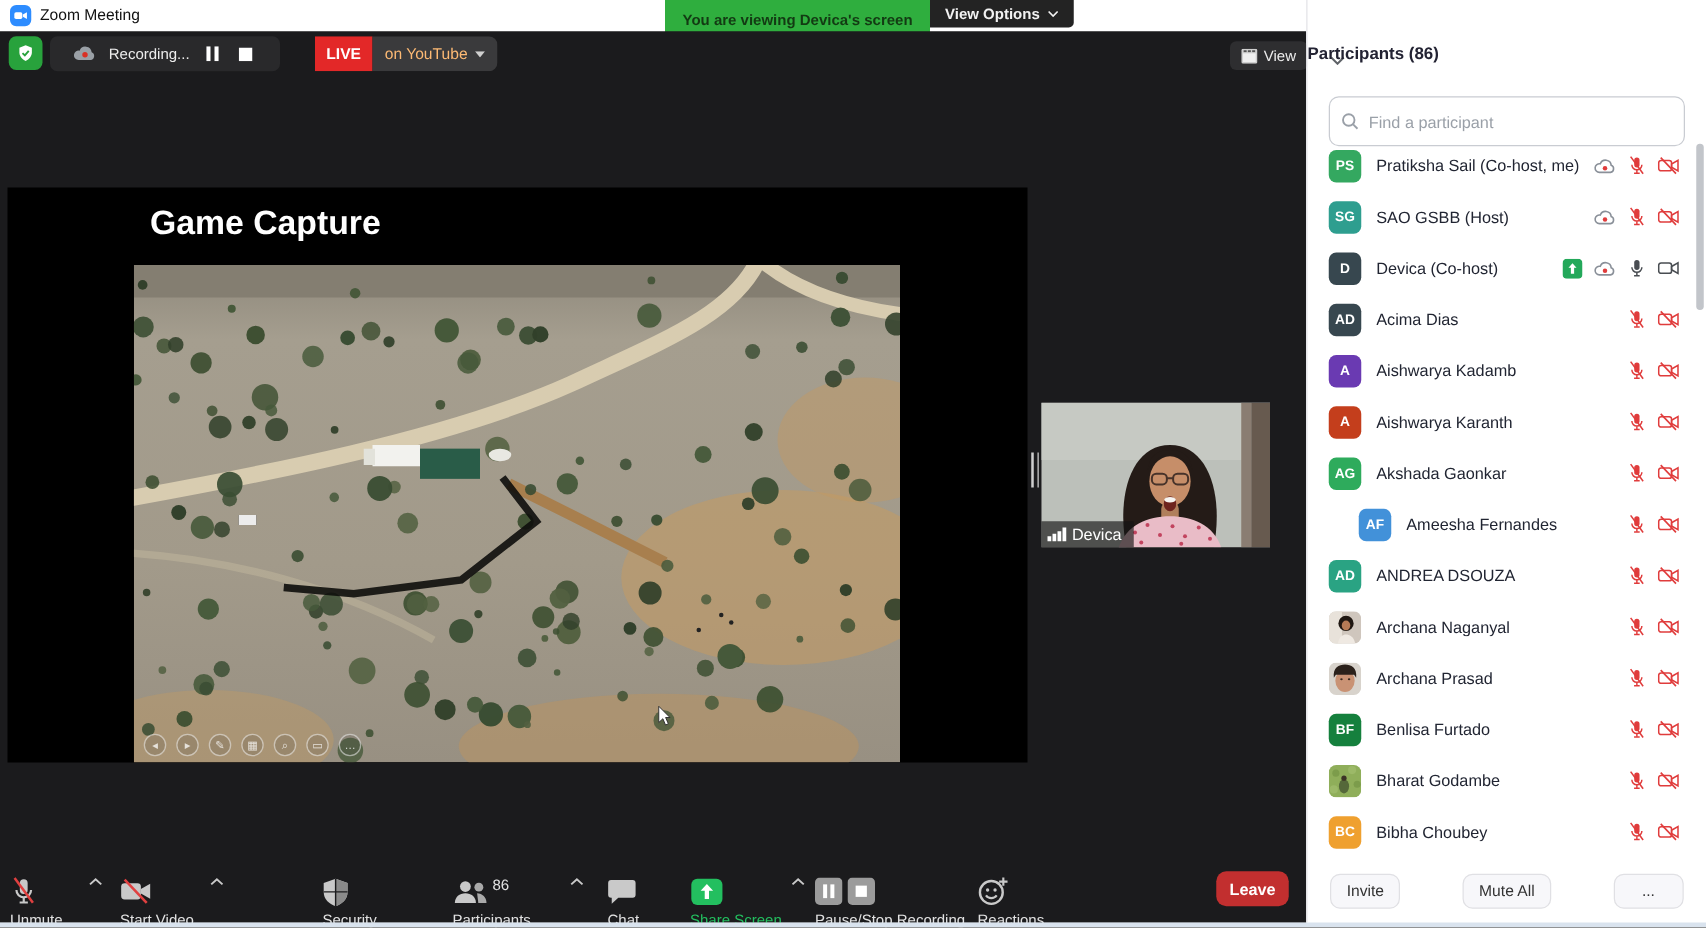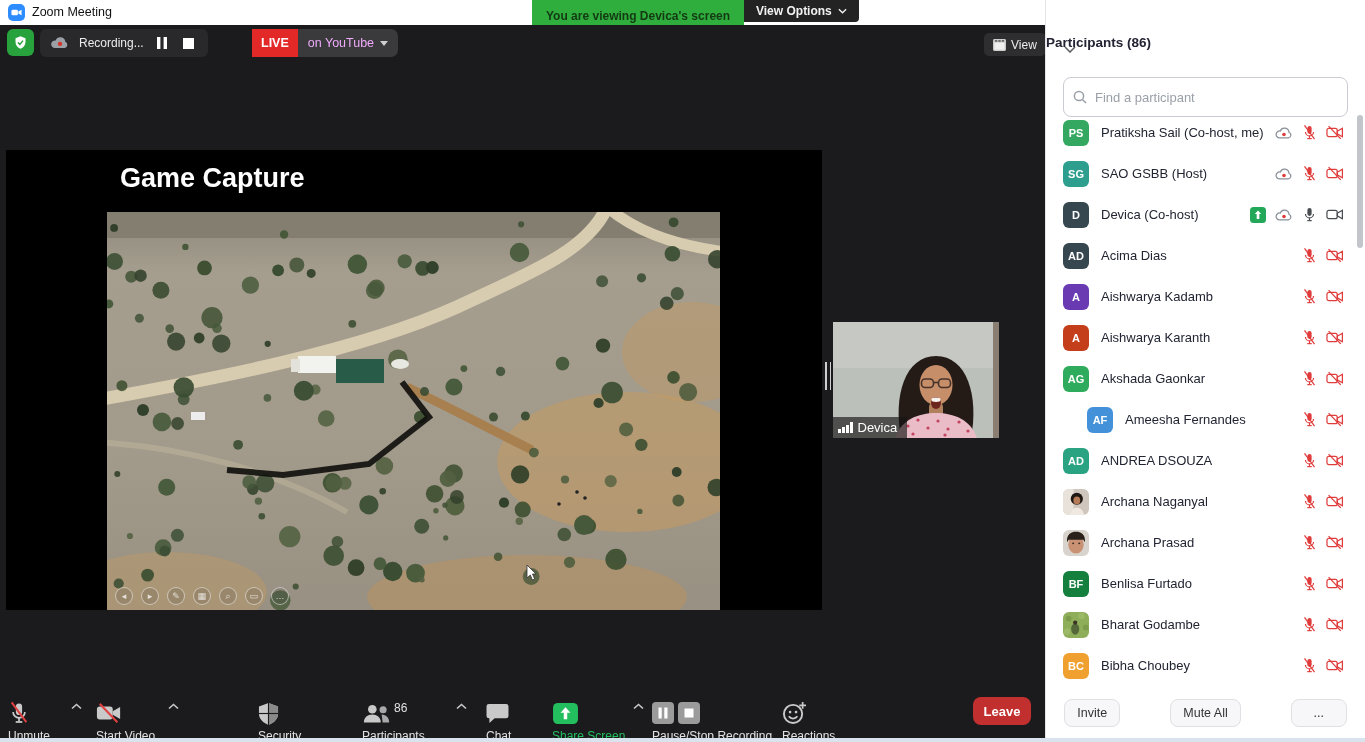--- a/index.html
+++ b/index.html
@@ -23,48 +23,48 @@
   .banner-dark span{font-size:12px;font-weight:bold;color:#f2f2f2;}
 
   
   .main{position:absolute;left:0;top:25px;width:1045px;height:713px;background:#1b1b1d;}
 
   
   .topbar{position:absolute;left:0;top:0;width:100%;height:37px;}
   .shield-btn{position:absolute;left:7px;top:4px;width:27px;height:27px;border-radius:6px;
               background:#28a23c;display:flex;align-items:center;justify-content:center;}
   .rec-pill{position:absolute;left:40px;top:4px;height:28px;background:#29292b;border-radius:6px;
-            display:flex;align-items:center;padding:0 10px;gap:9px;}
+            display:flex;align-items:center;padding:0 18px;gap:9px;}
   .rec-label{font-size:12px;color:#ececec;}
   .rec-ctl{display:flex;align-items:center;justify-content:center;width:18px;height:18px;}
   .live-wrap{position:absolute;left:228px;top:4px;height:28px;display:flex;border-radius:7px;overflow:hidden;padding-left:24px;}
   .live-red{background:#e32828;display:flex;align-items:center;padding:0 9px;}
   .live-red span{color:#fff;font-weight:bold;font-size:12.5px;}
   .live-yt{background:#3a3a3c;display:flex;align-items:center;gap:6px;padding:0 10px;}
-  .live-yt span{color:#f0abfc;font-size:12.5px;}
+  .live-yt span{color:#fdba74;font-size:12.5px;}
   .view-btn{position:absolute;left:984px;top:8px;height:23px;background:#2e2e30;border-radius:5px;
             display:flex;align-items:center;gap:5px;padding:0 9px;}
   .view-btn span{font-size:12px;color:#ececec;}
 
   
   .slide{position:absolute;left:6px;top:125px;width:816px;height:460px;background:#000;}
   .slide-title{position:absolute;left:114px;top:13px;color:#fff;font-size:27px;font-weight:bold;}
   .video{position:absolute;left:101px;top:62px;width:613px;height:398px;overflow:hidden;}
   .player-controls{position:absolute;left:8px;bottom:5px;display:flex;gap:8px;}
   .pc-btn{width:16px;height:16px;border:1px solid rgba(255,255,255,.5);border-radius:50%;
           color:rgba(255,255,255,.75);font-size:9px;display:flex;align-items:center;justify-content:center;
           background:rgba(60,60,60,.15);}
   .cursor{position:absolute;left:419px;top:352px;}
 
   
   .drag-handle{position:absolute;left:825px;top:337px;width:8px;height:28px;display:flex;gap:3px;}
   .drag-handle i{display:block;width:1.5px;height:100%;background:#cfcfcf;}
 
   
-  .thumb{position:absolute;left:833px;top:297px;width:166px;height:116px;background:#444;overflow:hidden;}
+  .thumb{position:absolute;left:833px;top:297px;width:183px;height:116px;background:#444;overflow:hidden;}
   .thumb-label{position:absolute;left:0;bottom:0;background:rgba(20,20,20,.65);display:flex;
                align-items:center;gap:5px;padding:3px 10px 3px 5px;}
   .thumb-label span{color:#fff;font-size:13px;}
   .sigbars{display:flex;align-items:flex-end;gap:1.5px;height:11px;}
   .sigbars i{display:block;width:2.5px;background:#fff;}
 
   
   .toolbar{position:absolute;left:0;top:655px;width:1045px;height:58px;background:#1b1b1d;}
   .tb-item{position:absolute;top:20px;display:flex;flex-direction:column;align-items:flex-start;gap:3px;cursor:default;}
   .tb-icon{height:26px;display:flex;align-items:center;justify-content:center;}

